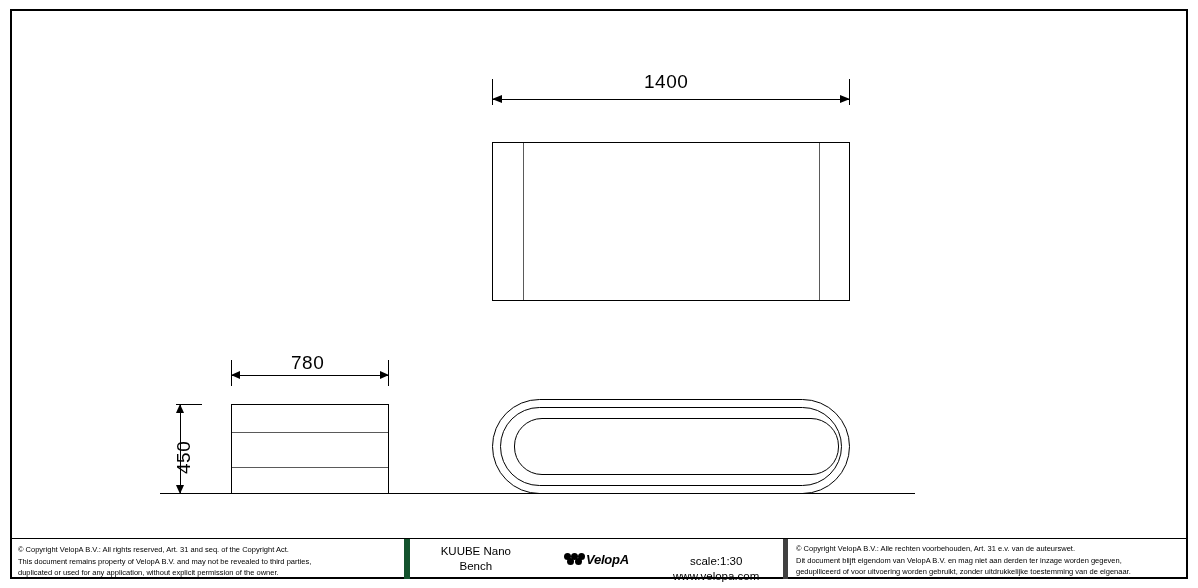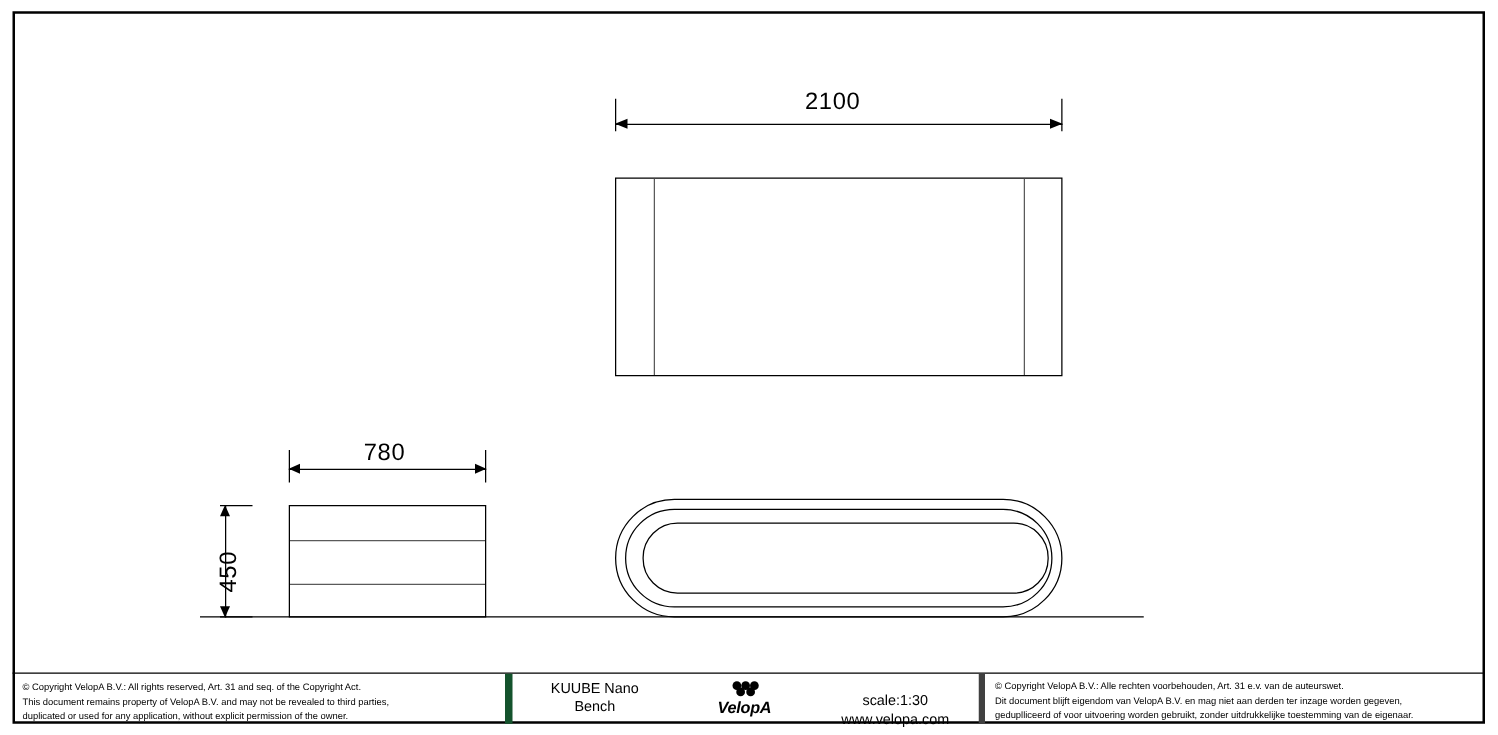--- a/index.html
+++ b/index.html
@@ -94,21 +94,20 @@
     line-height: 15px;
     text-align: center;
     color: #000000;
   }
   #tb-prod {
     width: 132px;
   }
   #tb-logo {
     width: 108px;
     display: flex;
-    flex-direction: column;
     align-items: center;
     justify-content: center;
   }
   #tb-scale {
     width: 134px;
     text-align: center;
     font-size: 11.5px;
     line-height: 15px;
     color: #000000;
     margin-top: 20px;
@@ -140,21 +139,21 @@
 <div id="page">
 
   <div id="frame"></div>
 
   <div class="line vline" style="left:492px; top:79px; height:26px;"></div>
   <div class="line vline" style="left:849px; top:79px; height:26px;"></div>
   <div class="line hline" style="left:492px; top:99px; width:358px;"></div>
 
   <div style="position:absolute; left:492px; top:95px; width:0; height:0; border-top:4px solid transparent; border-bottom:4px solid transparent; border-right:10px solid #000;"></div>
   <div style="position:absolute; left:840px; top:95px; width:0; height:0; border-top:4px solid transparent; border-bottom:4px solid transparent; border-left:10px solid #000;"></div>
-  <div class="dimtext" style="left:644px; top:71px; font-size:19px;">2100</div>
+  <div class="dimtext" style="left:644px; top:71px; font-size:19px;">1400</div>
 
   <div class="box" style="left:492px; top:142px; width:358px; height:159px;"></div>
   <div class="line vline thin" style="left:523px; top:143px; height:157px;"></div>
   <div class="line vline thin" style="left:819px; top:143px; height:157px;"></div>
 
   <div class="line vline" style="left:231px; top:360px; height:26px;"></div>
   <div class="line vline" style="left:388px; top:360px; height:26px;"></div>
   <div class="line hline" style="left:231px; top:375px; width:158px;"></div>
   <div style="position:absolute; left:231px; top:371px; width:0; height:0; border-top:4px solid transparent; border-bottom:4px solid transparent; border-right:9px solid #000;"></div>
   <div style="position:absolute; left:380px; top:371px; width:0; height:0; border-top:4px solid transparent; border-bottom:4px solid transparent; border-left:9px solid #000;"></div>

